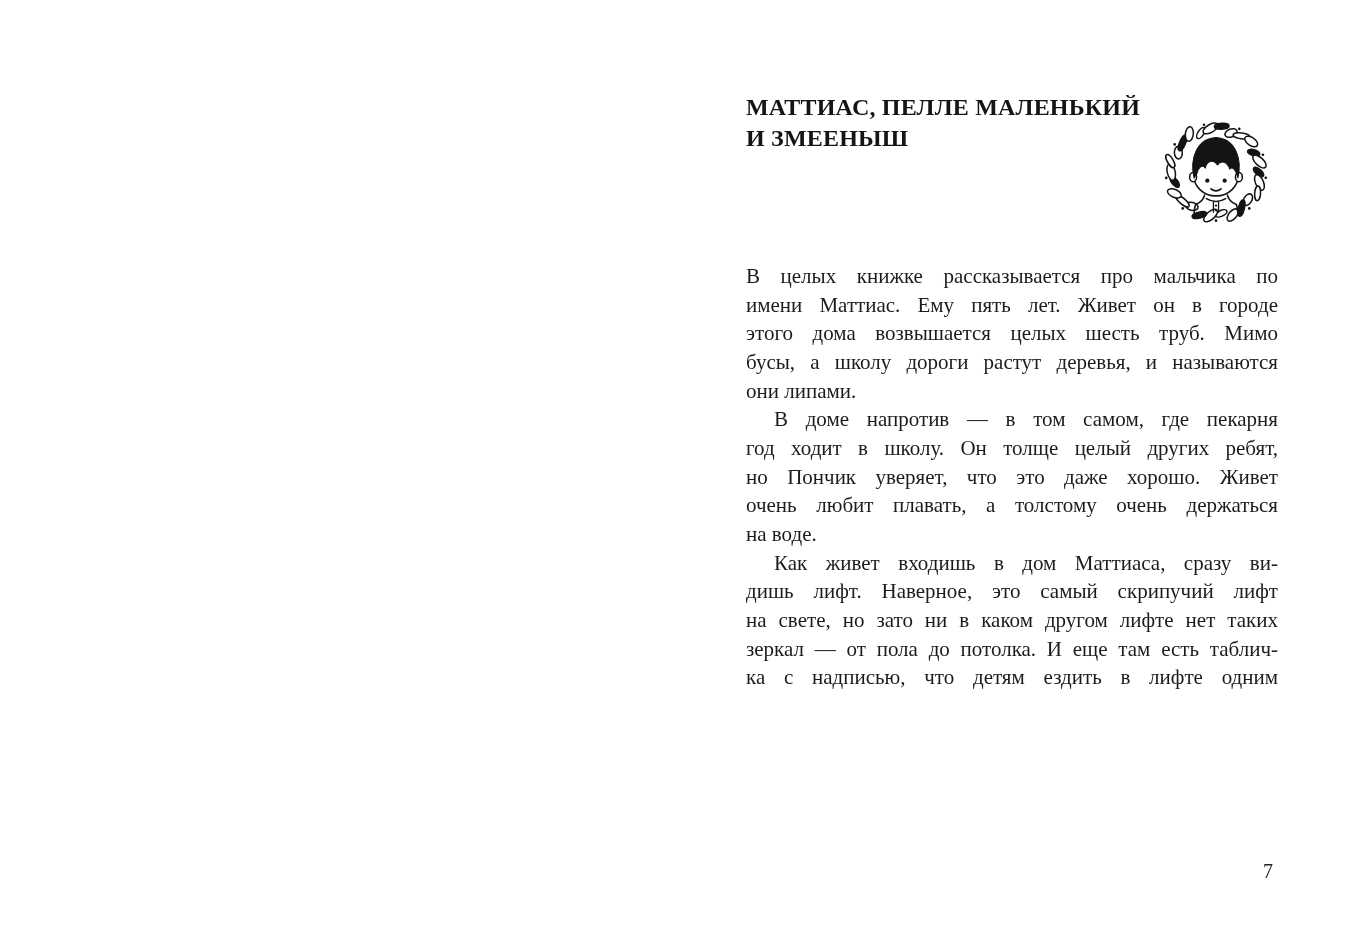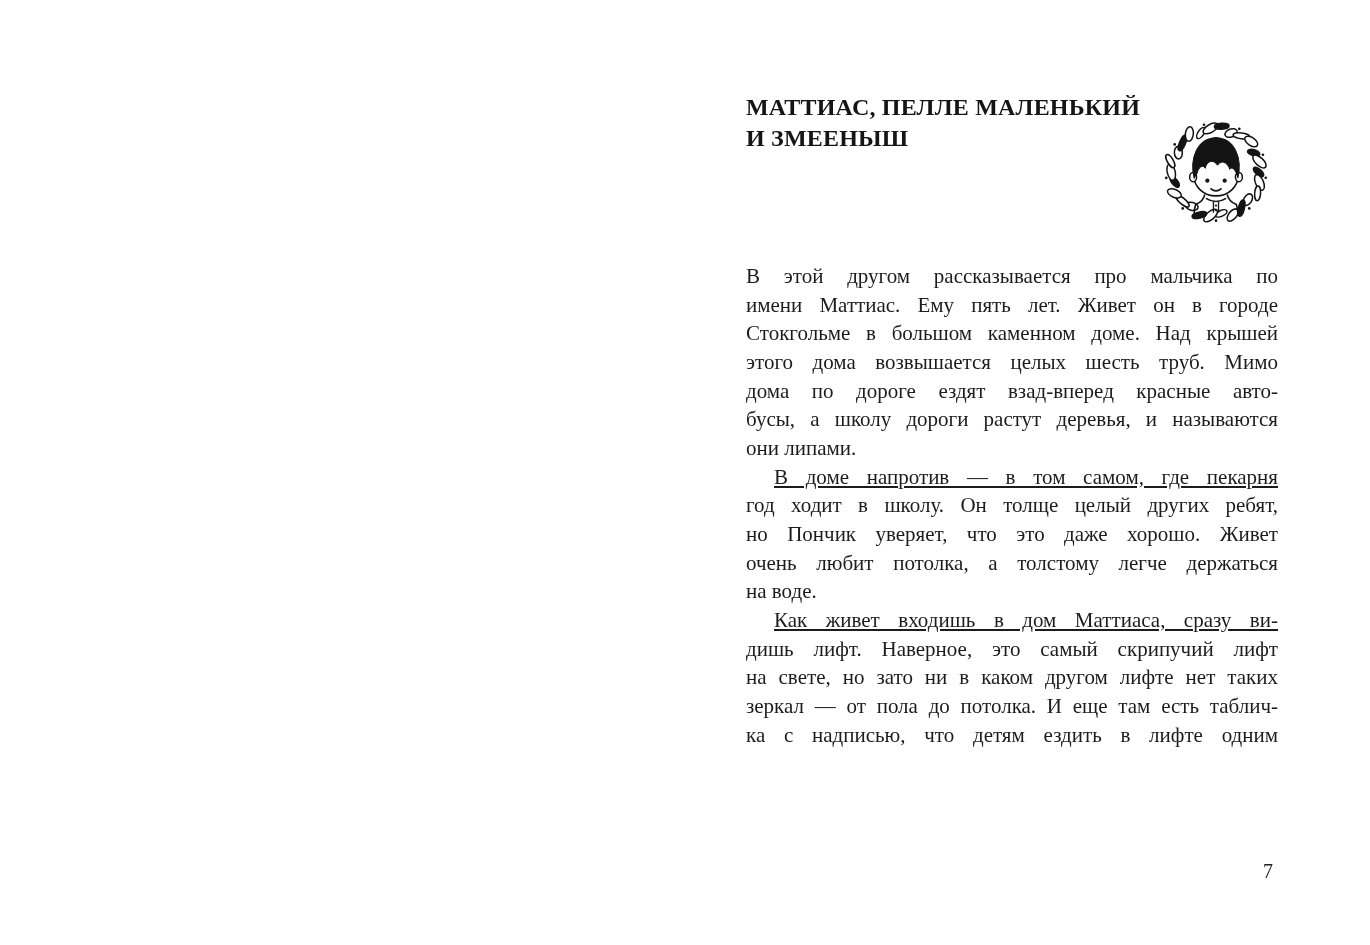--- a/index.html
+++ b/index.html
@@ -48,21 +48,20 @@
   .line {
     text-align: justify;
     text-align-last: justify;
     white-space: nowrap;
   }
   .line.short-last {
     text-align-last: left;
   }
   .line.indent {
     text-indent: 28px;
-    text-decoration: underline;
   }
   .page-number {
     position: absolute;
     left: 1248px;
     top: 860px;
     width: 40px;
     text-align: center;
     font-size: 20px;
     color: #222222;
   }
@@ -139,33 +138,31 @@
     <path d="M66,79 C67,84 70,87 75,89 C76,92 76.5,95 76.5,98" fill="none" stroke="#141414" stroke-width="1.6"></path>
 
     <path d="M45,83 Q55,89 65,83" fill="none" stroke="#141414" stroke-width="1.5"></path>
     <path d="M52.5,86 L52.5,97 M57.5,86 L57.5,97" fill="none" stroke="#141414" stroke-width="1.3"></path>
     <circle cx="55" cy="90" r="1.1" fill="#141414"></circle>
     <circle cx="55" cy="94.5" r="1.1" fill="#141414"></circle>
   </svg>
 
   <div class="body-text">
     <div>
-      <div class="line">В этой другом рассказывается про мальчика по</div>
+      <div class="line">В целых книжке рассказывается про мальчика по</div>
       <div class="line">имени Маттиас. Ему пять лет. Живет он в городе</div>
-      <div class="line">Стокгольме в большом каменном доме. Над крышей</div>
       <div class="line">этого дома возвышается целых шесть труб. Мимо</div>
-      <div class="line">дома по дороге ездят взад-вперед красные авто-</div>
       <div class="line">бусы, а школу дороги растут деревья, и называются</div>
       <div class="line short-last">они липами.</div>
     </div>
     <div>
       <div class="line indent">В доме напротив — в том самом, где пекарня</div>
       <div class="line">год ходит в школу. Он толще целый других ребят,</div>
       <div class="line">но Пончик уверяет, что это даже хорошо. Живет</div>
-      <div class="line">очень любит потолка, а толстому легче держаться</div>
+      <div class="line">очень любит плавать, а толстому очень держаться</div>
       <div class="line short-last">на воде.</div>
     </div>
     <div>
       <div class="line indent">Как живет входишь в дом Маттиаса, сразу ви-</div>
       <div class="line">дишь лифт. Наверное, это самый скрипучий лифт</div>
       <div class="line">на свете, но зато ни в каком другом лифте нет таких</div>
       <div class="line">зеркал — от пола до потолка. И еще там есть таблич-</div>
       <div class="line">ка с надписью, что детям ездить в лифте одним</div>
     </div>
   </div>

